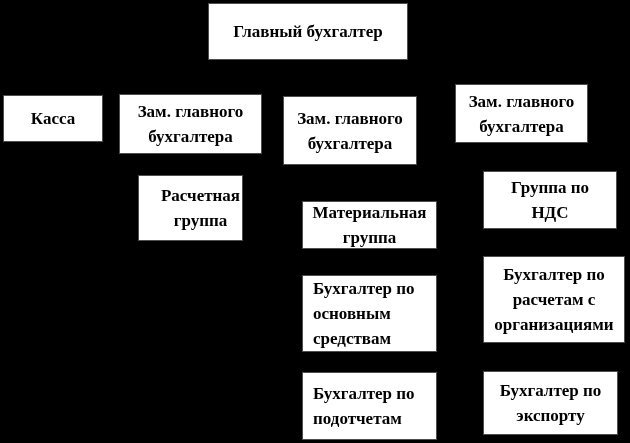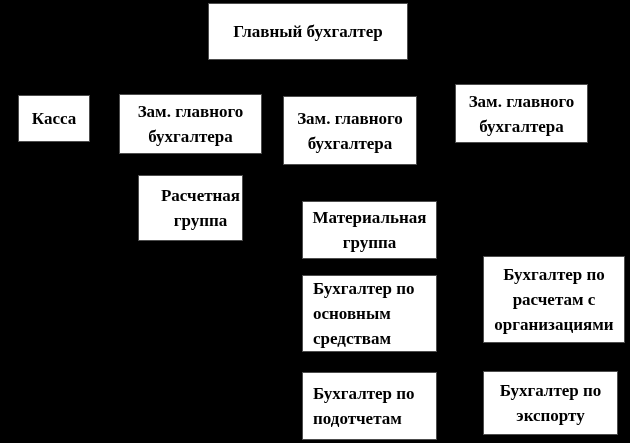--- a/index.html
+++ b/index.html
@@ -31,26 +31,26 @@
     text-align:center;
     white-space:pre-line;
   }
   .node.left{
     justify-content:flex-start;
     text-align:left;
     padding-left:10px;
   }
   
   .n0{left:208px;top:3px;width:200px;height:57px;}
-  .n1{left:18px;top:95px;width:72px;height:47px;}
+  .n1{left:3px;top:95px;width:100px;height:47px;}
   .n2{left:119px;top:94px;width:143px;height:60px;}
   .n3{left:283px;top:96px;width:134px;height:69px;}
   .n4{left:455px;top:84px;width:133px;height:59px;}
   .n5{left:138px;top:175px;width:105px;height:66px;padding-left:20px;}
-  .n6{left:302px;top:201px;width:135px;height:58px;}
+  .n6{left:302px;top:201px;width:135px;height:48px;}
   .n7{left:483px;top:171px;width:134px;height:58px;}
   .n8{left:302px;top:275px;width:135px;height:77px;}
   .n9{left:483px;top:256px;width:142px;height:87px;}
   .n10{left:302px;top:372px;width:135px;height:68px;}
   .n11{left:483px;top:371px;width:135px;height:64px;}
 </style>
 </head>
 <body>
 
 <div class="canvas">
@@ -59,20 +59,22 @@
   <div class="node n2">Зам. главного
 бухгалтера</div>
   <div class="node n3">Зам. главного
 бухгалтера</div>
   <div class="node n4">Зам. главного
 бухгалтера</div>
   <div class="node n5">Расчетная
 группа</div>
   <div class="node n6">Материальная
 группа</div>
+  <div class="node n7">Группа по
+НДС</div>
   <div class="node n8 left">Бухгалтер по
 основным
 средствам</div>
   <div class="node n9">Бухгалтер по
 расчетам с
 организациями</div>
   <div class="node n10 left">Бухгалтер по
 подотчетам</div>
   <div class="node n11">Бухгалтер по
 экспорту</div>

